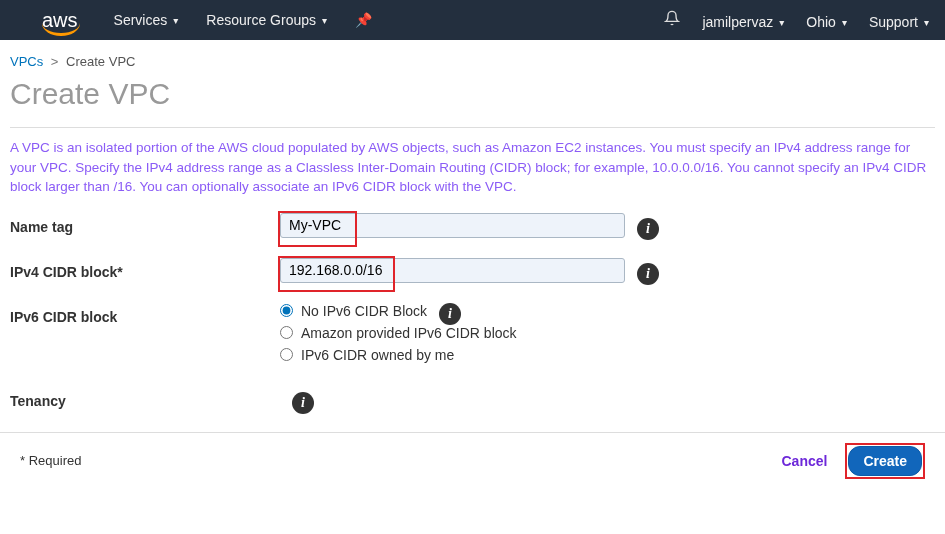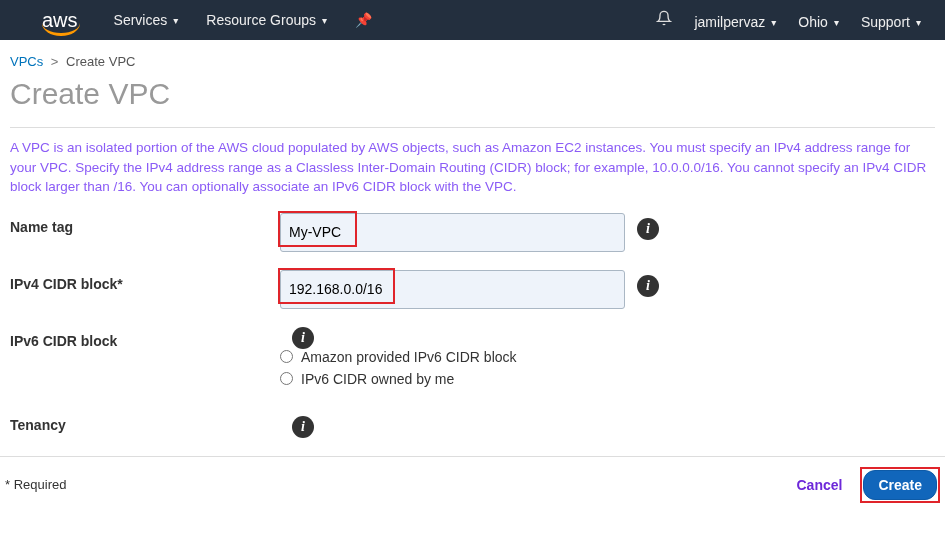--- a/index.html
+++ b/index.html
@@ -26,34 +26,34 @@
   hr.sep1 { border: none; border-top: 1px solid #ddd; margin-bottom: 10px; }
   p.desc { font-size: 13.5px; color: #8b5cf6; line-height: 1.45; margin-bottom: 16px; }
 
   
   .form { margin-left: 0; }
   .form-row { display: flex; align-items: flex-start; margin-bottom: 18px; }
   .form-label { width: 270px; text-align: left; padding-right: 24px; padding-top: 6px; color: #333; font-weight: 700; font-size: 14px; }
   .form-field { width: 345px; position: relative; }
   .info { width: 22px; height: 22px; margin-left: 12px; margin-top: 5px; background: #333; color: #fff; border-radius: 50%; font-family: Georgia, serif; font-style: italic; font-weight: bold; font-size: 14px; display: inline-flex; align-items: center; justify-content: center; cursor: pointer; }
 
-  input.text { width: 100%; height: 39px; border: 1px solid #aab7c4; border-radius: 3px; padding: 4px 8px; font-size: 14px; background: #eef3fa; }
+  input.text { width: 100%; height: 25px; border: 1px solid #aab7c4; border-radius: 3px; padding: 4px 8px; font-size: 14px; background: #eef3fa; }
   .highlight-box { position: absolute; top: -2px; left: -2px; border: 2px solid #e0242a; pointer-events: none; }
   .hl-name { width: 79px; height: 36px; }
   .hl-cidr { width: 117px; height: 36px; }
 
   .radio-group label { display: flex; align-items: center; margin-bottom: 6px; font-size: 14px; color: #333; cursor: pointer; }
   .radio-group input[type=radio] { margin-right: 8px; accent-color: #0073bb; }
   .radio-row { display: flex; align-items: center; }
   .radio-row .info { margin-left: 12px; margin-top: 0; }
 
   select.tenancy { width: 100%; height: 32px; border: 1px solid #aab7c4; border-radius: 3px; padding: 4px 6px; font-size: 14px; background: #fff; }
 
   
-  .footer { border-top: 1px solid #ddd; margin-top: 14px; padding: 10px 5px 14px; display: flex; align-items: center; }
+  .footer { border-top: 1px solid #ddd; margin-top: 14px; padding: 10px 20px 14px; display: flex; align-items: center; }
   .req-note { font-size: 13px; color: #333; }
   .footer-actions { margin-left: auto; display: flex; align-items: center; gap: 18px; }
   .btn-cancel { color: #6d28d9; font-weight: 600; cursor: pointer; font-size: 14px; }
   .btn-create-wrap { border: 2px solid #e0242a; padding: 1px; }
   .btn-create { background: #1166bb; color: #fff; border: 1px solid #0d5aa7; padding: 6px 14px; font-size: 14px; font-weight: 600; border-radius: 12px; cursor: pointer; }
 </style>
 </head>
 <body>
 
 <div class="topnav">
@@ -75,21 +75,21 @@
         </svg>
     </div>
     <div class="nav-item" style="margin-right:0">
       <span>jamilpervaz</span>
       <span class="caret">▾</span>
     </div>
     <div class="nav-item" style="margin-right:0">
       <span>Ohio</span>
       <span class="caret">▾</span>
     </div>
-    <div class="nav-item" style="margin-right:12px">
+    <div class="nav-item" style="margin-right:4px">
       <span>Support</span>
       <span class="caret">▾</span>
     </div>
   </div>
 </div>
 
 <div class="breadcrumbs">
   <a href="#">VPCs</a>
   <span class="sep">&gt;</span>
   <span>Create VPC</span>
@@ -117,20 +117,24 @@
         <input class="text" type="text" value="192.168.0.0/16" style="">
         <div class="highlight-box hl-cidr"></div>
       </div>
       <div class="info">i</div>
     </div>
 
     <div class="form-row">
       <div class="form-label">IPv6 CIDR block</div>
       <div class="form-field radio-group" style="width:auto">
         <div class="radio-row">
+          <label>
+            <input type="radio" name="ipv6" checked="" style="">
+            <span>No IPv6 CIDR Block</span>
+          </label>
           <div class="info">i</div>
         </div>
         <label>
           <input type="radio" name="ipv6" style="">
           <span>Amazon provided IPv6 CIDR block</span>
         </label>
         <label>
           <input type="radio" name="ipv6" style="">
           <span>IPv6 CIDR owned by me</span>
         </label>

